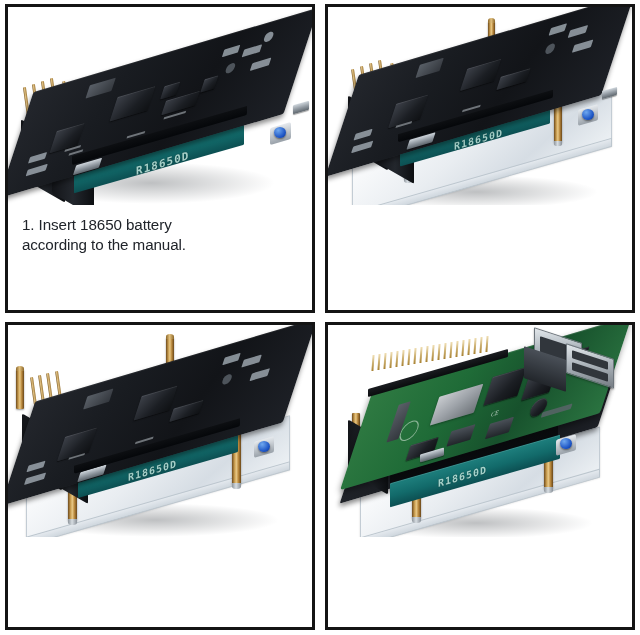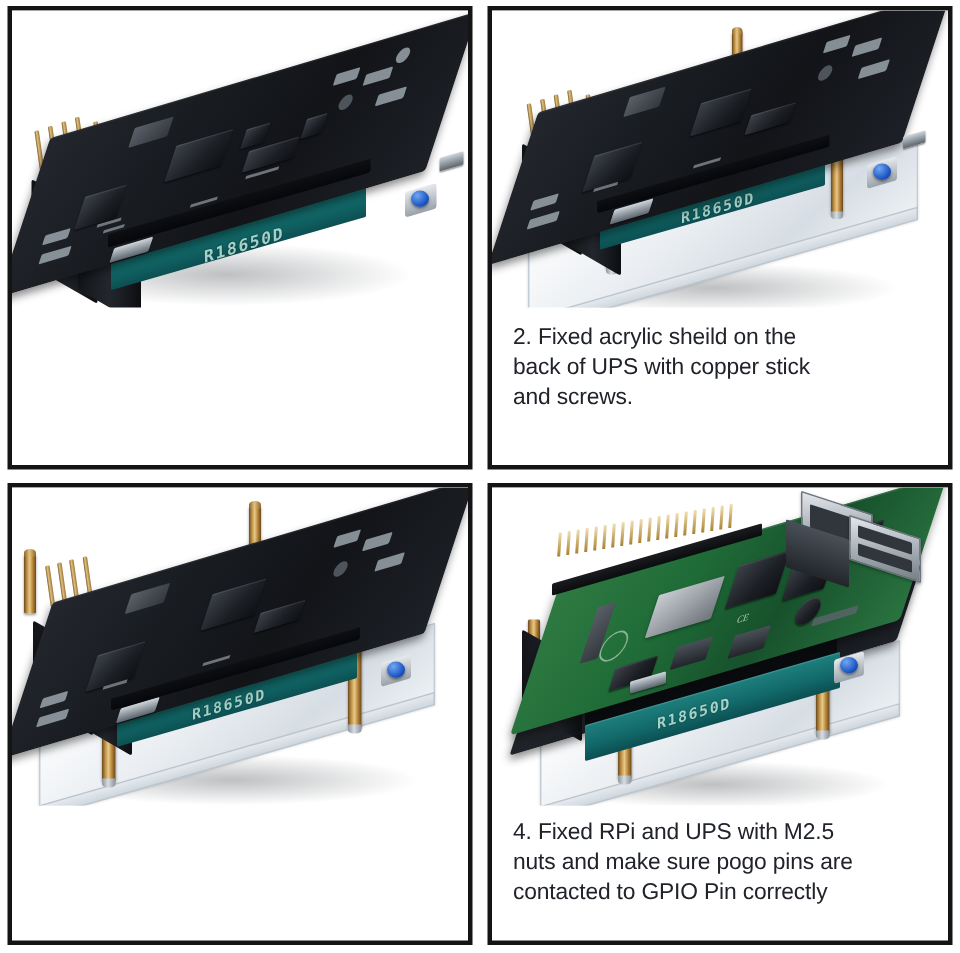--- a/index.html
+++ b/index.html
@@ -270,20 +270,22 @@
           <div class="connector" style="left:74px;top:86px;width:26px;height:9px;"></div>
         </div>
 
         <div class="pcb-side" style="left:64px;top:124px;width:175px;height:9px;transform:skewY(-16deg);"></div>
 
         <div class="btn-base" style="left:262px;top:118px;width:21px;height:17px;transform:skewY(-16deg);"></div>
         <div class="btn-blue" style="left:266px;top:120px;width:12px;height:11px;"></div>
         <div class="connector" style="left:285px;top:96px;width:16px;height:9px;transform:skewY(-16deg);"></div>
       </div>
     </div>
+    <div class="caption">1. Insert 18650 battery
+according to the manual.</div>
   </div>
 
   <div class="panel panel-2">
     <div class="photo">
       <div class="scene">
         <div class="blur-shadow" style="left:26px;top:168px;width:245px;height:34px;"></div>
 
         <div class="acrylic" style="left:24px;top:120px;width:258px;height:54px;transform:skewY(-16deg);"></div>
         <div class="acrylic-edge" style="left:24px;top:168px;width:258px;height:7px;transform:skewY(-16deg);"></div>
 
@@ -321,23 +323,20 @@
           <div class="silk-line" style="left:128px;top:66px;width:18px;height:2px;"></div>
           <div class="connector" style="left:80px;top:80px;width:26px;height:9px;"></div>
         </div>
         <div class="pcb-side" style="left:70px;top:105px;width:155px;height:8px;transform:skewY(-16deg);"></div>
 
         <div class="btn-base" style="left:250px;top:100px;width:20px;height:16px;transform:skewY(-16deg);"></div>
         <div class="btn-blue" style="left:254px;top:102px;width:12px;height:11px;"></div>
         <div class="connector" style="left:274px;top:82px;width:15px;height:8px;transform:skewY(-16deg);"></div>
       </div>
     </div>
-    <div class="caption">2. Fixed acrylic sheild on the
-back of UPS with copper stick
-and screws.</div>
   </div>
 
   <div class="panel panel-3 tall-photo">
     <div class="photo">
       <div class="scene">
         <div class="blur-shadow" style="left:22px;top:178px;width:250px;height:34px;"></div>
 
         <div class="acrylic" style="left:18px;top:128px;width:262px;height:52px;transform:skewY(-16deg);"></div>
         <div class="acrylic-edge" style="left:18px;top:174px;width:262px;height:7px;transform:skewY(-16deg);"></div>
 
@@ -452,18 +451,15 @@
           <div class="usb-slot" style="left:5px;top:4px;width:36px;height:8px;"></div>
           <div class="usb-slot" style="left:5px;top:16px;width:36px;height:8px;"></div>
         </div>
         <div class="hdmi" style="left:196px;top:28px;width:42px;height:32px;transform:skewY(18deg);"></div>
 
         <div class="btn-base" style="left:228px;top:112px;width:20px;height:16px;transform:skewY(-16deg);"></div>
         <div class="btn-blue" style="left:232px;top:113px;width:12px;height:11px;"></div>
         <div class="connector" style="left:92px;top:126px;width:24px;height:8px;transform:skewY(-16deg);"></div>
       </div>
     </div>
-    <div class="caption">4. Fixed RPi and UPS with M2.5
-nuts and make sure pogo pins are
-contacted to GPIO Pin correctly</div>
   </div>
 
 </div>
 
 </body></html>

